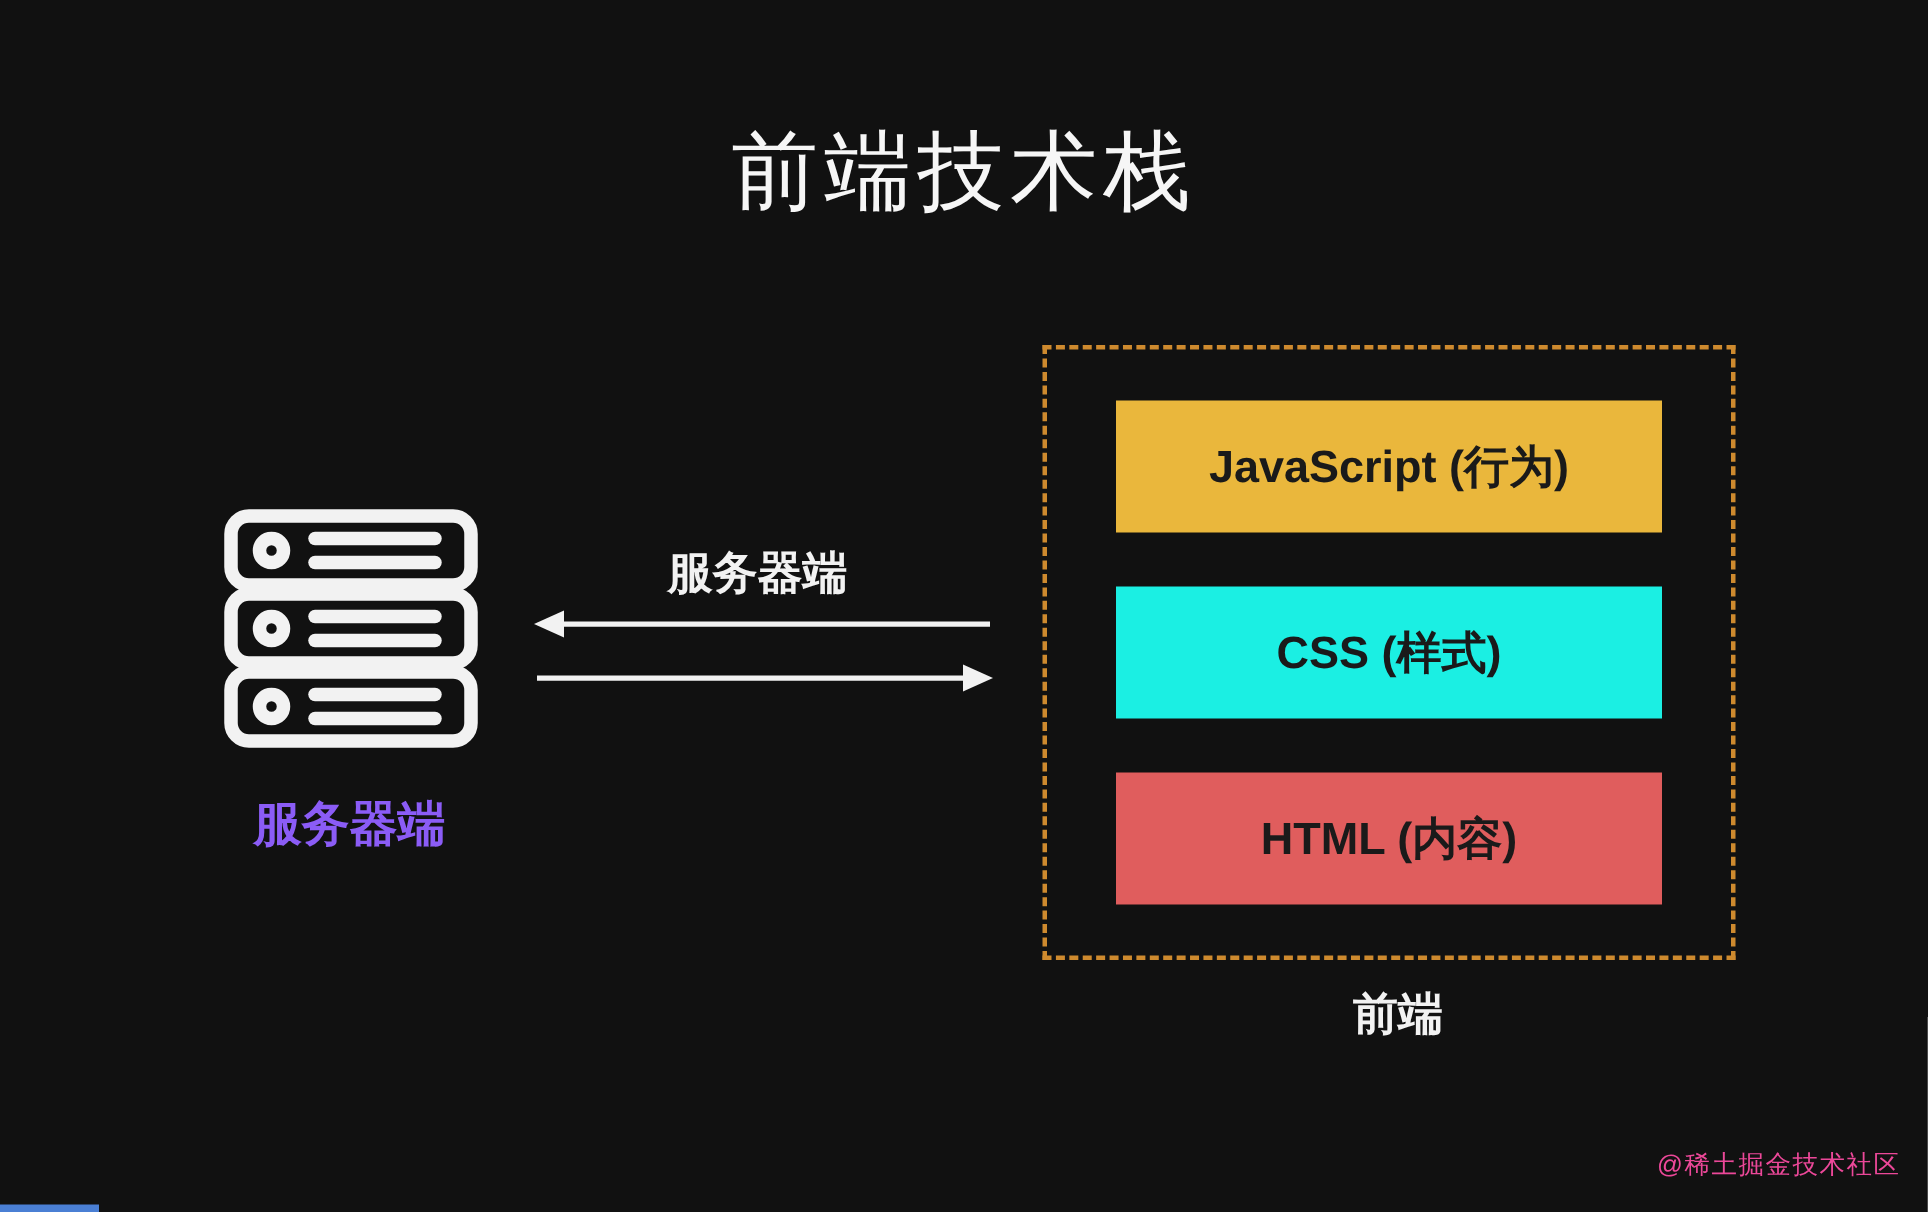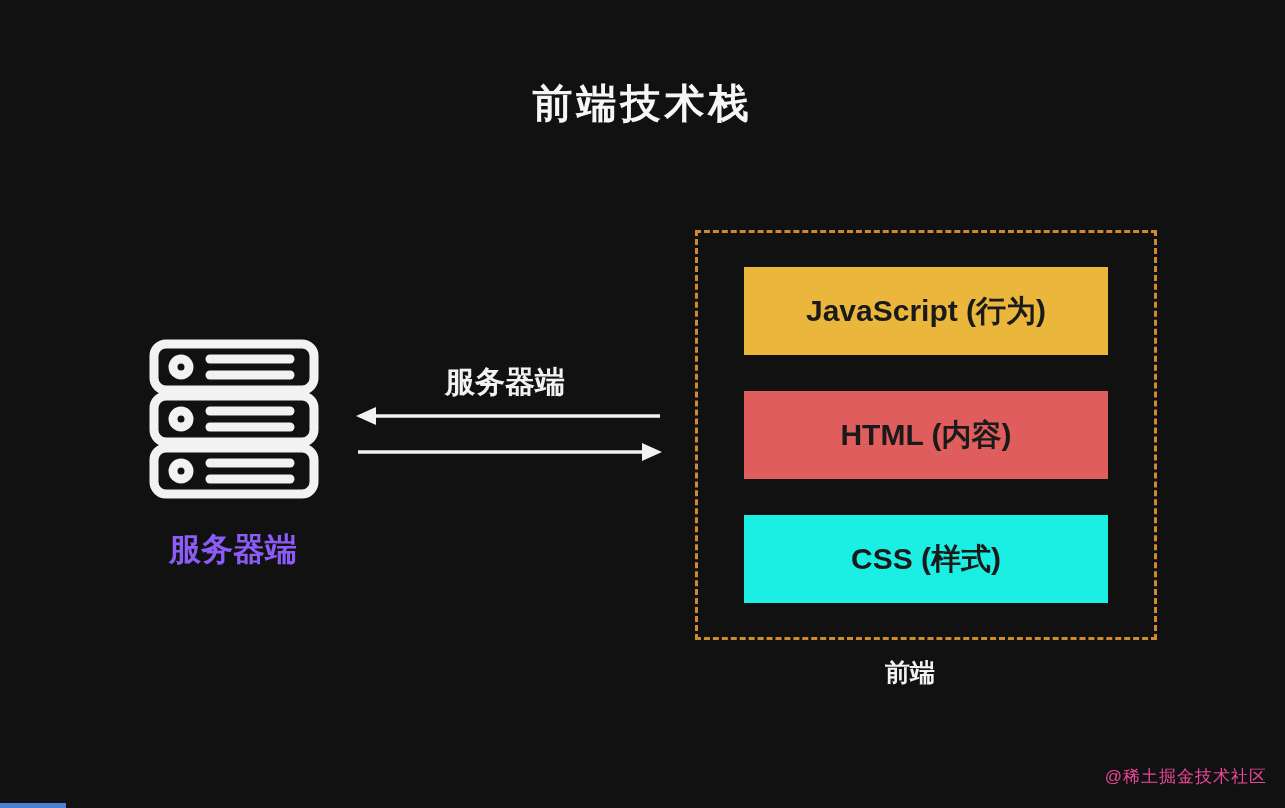--- a/index.html
+++ b/index.html
@@ -14,22 +14,22 @@
     height: 808px;
     background: #111;
     color: #f4f4f4;
   }
 
   .title {
     position: absolute;
     left: 0; right: 0;
     top: 76px;
     text-align: center;
-    font-size: 40px;
-    font-weight: 700;
+    font-size: 58px;
+    font-weight: 400;
     letter-spacing: 4px;
     color: #f6f6f6;
   }
 
   
   .server-icon {
     position: absolute;
     left: 148px;
     top: 336px;
     width: 172px;
@@ -85,25 +85,25 @@
     height: 90px;
     display: flex;
     align-items: center;
     justify-content: center;
     font-size: 30px;
     font-weight: 600;
     color: #1a1a1a;
   }
   .stack-caption {
     position: absolute;
-    left: 679px;
+    left: 701px;
     top: 656px;
     width: 462px;
     text-align: center;
-    font-size: 25px;
+    font-size: 30px;
     font-weight: 700;
     color: #f2f2f2;
   }
 
   .watermark {
     position: absolute;
     right: 18px;
     bottom: 20px;
     font-size: 17px;
     color: #9b9b9b;
@@ -153,25 +153,25 @@
     <g>
       <line x1="10" y1="54" x2="296" y2="54" stroke="#f2f2f2" stroke-width="3.5"></line>
       <polygon points="314,54 294,45 294,63" fill="#f2f2f2"></polygon>
     </g>
   </svg>
 
   <div class="stack-box" style="border-color: rgb(206, 138, 46);">
     <div class="stack-layer" style="background: rgb(234, 183, 60);">
       <span>JavaScript (行为)</span>
     </div>
+    <div class="stack-layer" style="background: rgb(27, 239, 227);">
+      <span>CSS (样式)</span>
+    </div>
     <div class="stack-layer" style="background: rgb(224, 93, 93);">
       <span>HTML (内容)</span>
-    </div>
-    <div class="stack-layer" style="background: rgb(27, 239, 227);">
-      <span>CSS (样式)</span>
     </div>
   </div>
   <div class="stack-caption">前端</div>
 
   <div class="watermark" style="color: #ec4899;">@稀土掘金技术社区</div>
 
   <div class="progress-sliver" style="background: rgb(74, 127, 212);"></div>
 
 </div>
 

